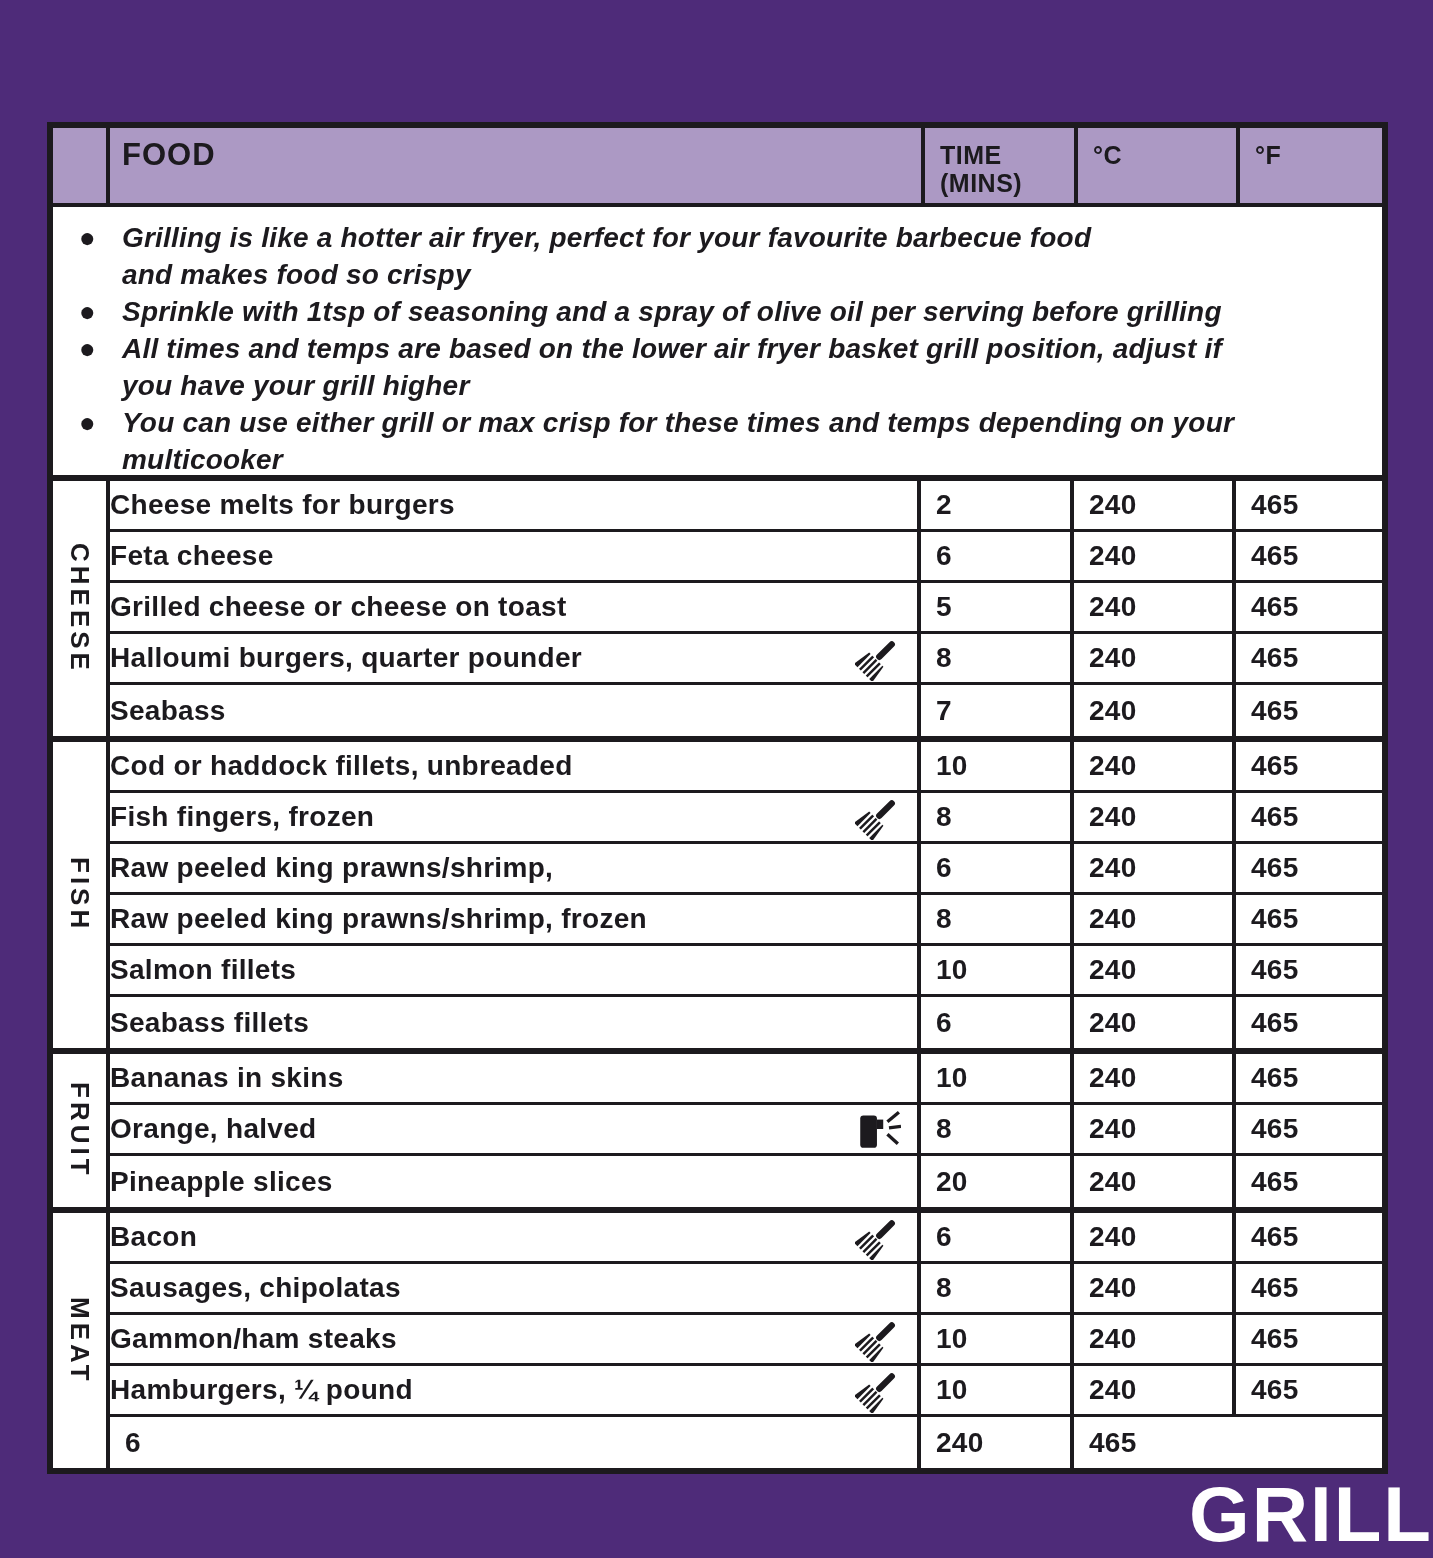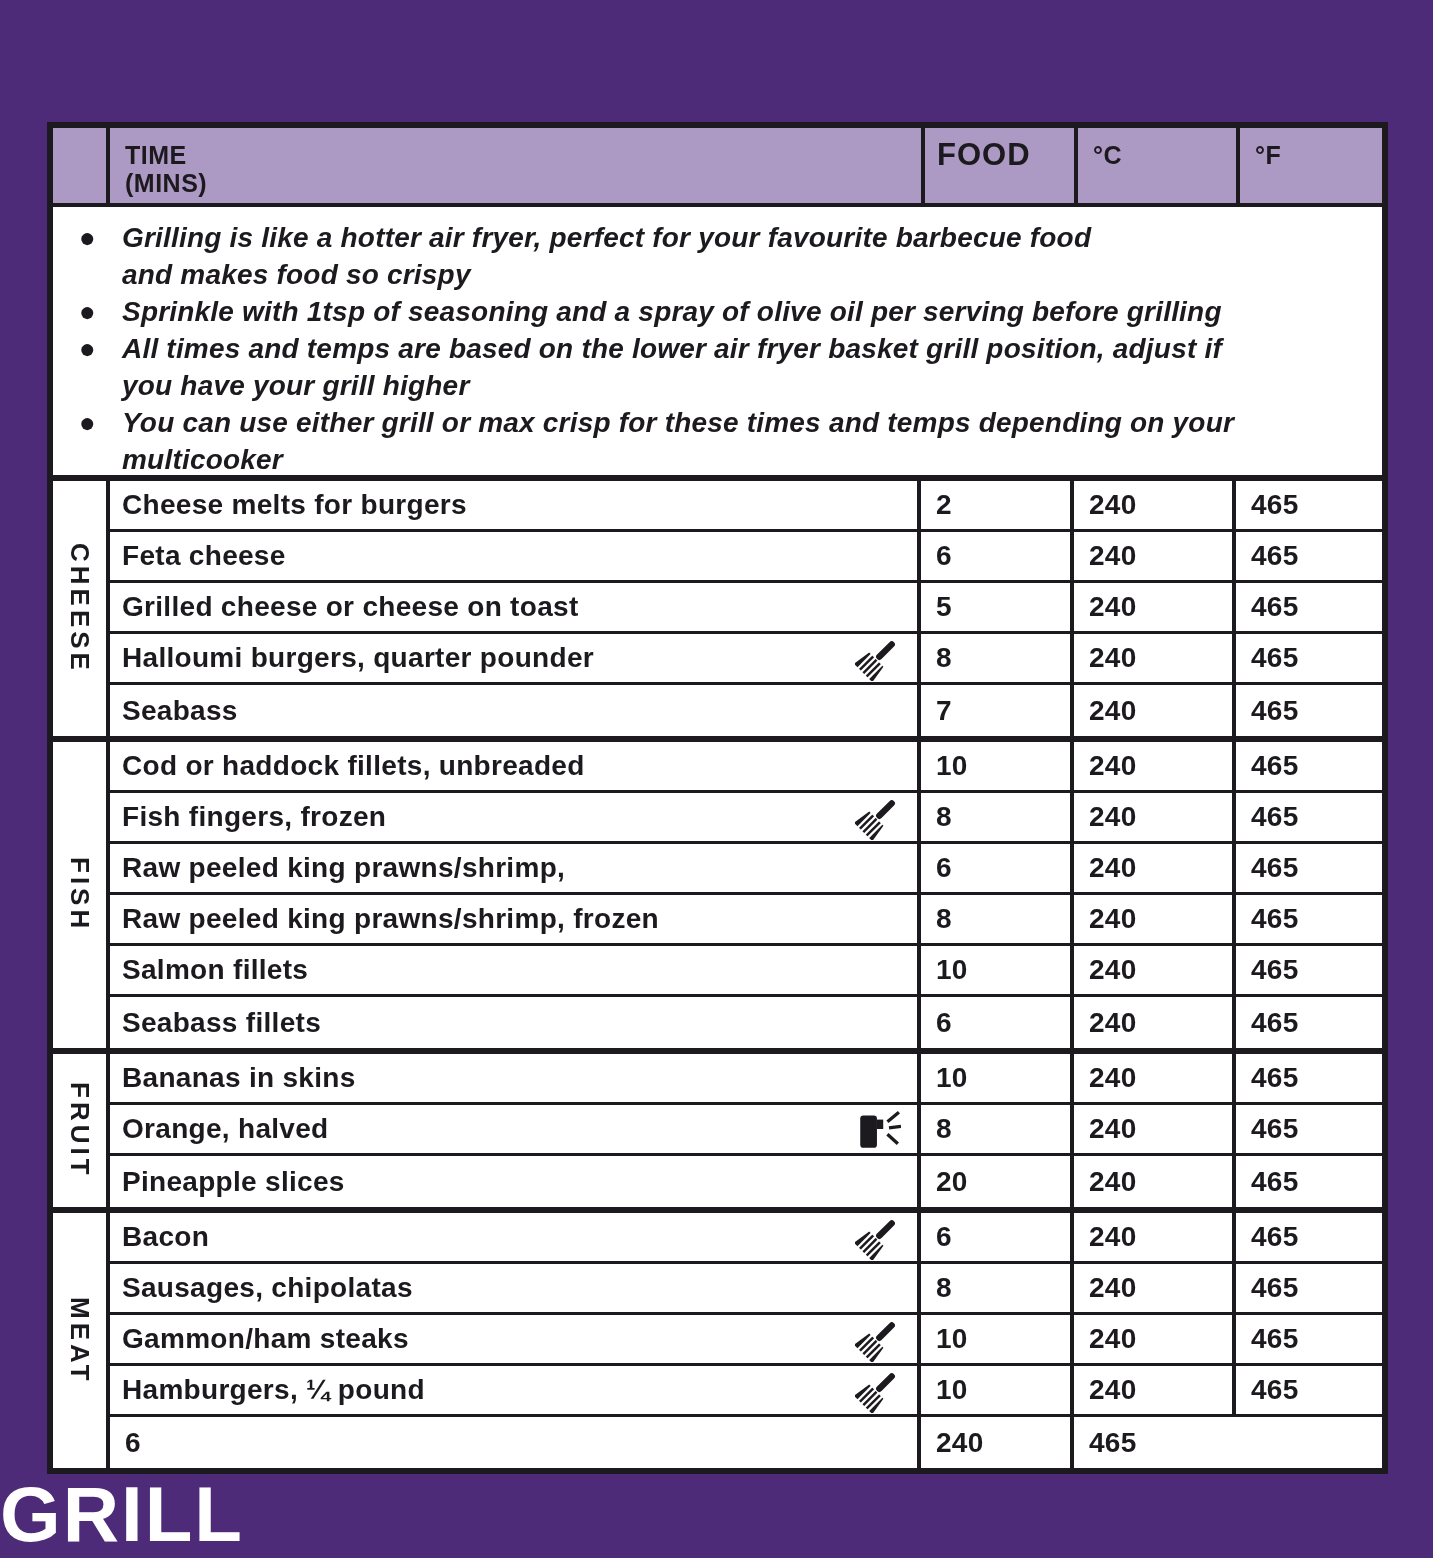--- a/index.html
+++ b/index.html
@@ -102,36 +102,36 @@
   .cell {
     display: flex;
     align-items: center;
     border-right: 4px solid #1C1A1E;
     font-weight: 600;
     font-size: 28px;
     letter-spacing: 0.3px;
     overflow: hidden;
   }
   .cell.last { border-right: none; border-radius: 21px; }
-  .cell.food { padding-left: 12px; padding-right: 16px; }
+  .cell.food { padding-right: 16px; }
   .cell.num { padding-left: 15px; }
   .row-icon {
     margin-left: auto;
     display: flex;
     align-items: center;
   }
   .row-icon svg { display: block; }
 
   
   .grill-title {
     position: absolute;
     left: 0;
     top: 1474px;
     width: 1433px;
-    text-align: left;
+    text-align: right;
     color: #ffffff;
     font-weight: 700;
     font-size: 78px;
     line-height: 80px;
     letter-spacing: 2px;
   }
 </style>
 </head>
 <body>
 
@@ -156,23 +156,23 @@
     </g>
   </defs>
 </svg>
 
 <div class="page">
 
   <div class="grill-table">
 
     <div class="header-row">
       <div class="header-cell"></div>
+      <div class="header-cell food-h">FOOD</div>
       <div class="header-cell num-h">TIME
 (MINS)</div>
-      <div class="header-cell food-h">FOOD</div>
       <div class="header-cell num-h">°C</div>
       <div class="header-cell num-h last">°F</div>
     </div>
 
     <div class="notes">
       <div class="bullet">
         <span class="dot">●</span>
         <span class="note-text">Grilling is like a hotter air fryer, perfect for your favourite barbecue food
 and makes food so crispy</span>
       </div>

